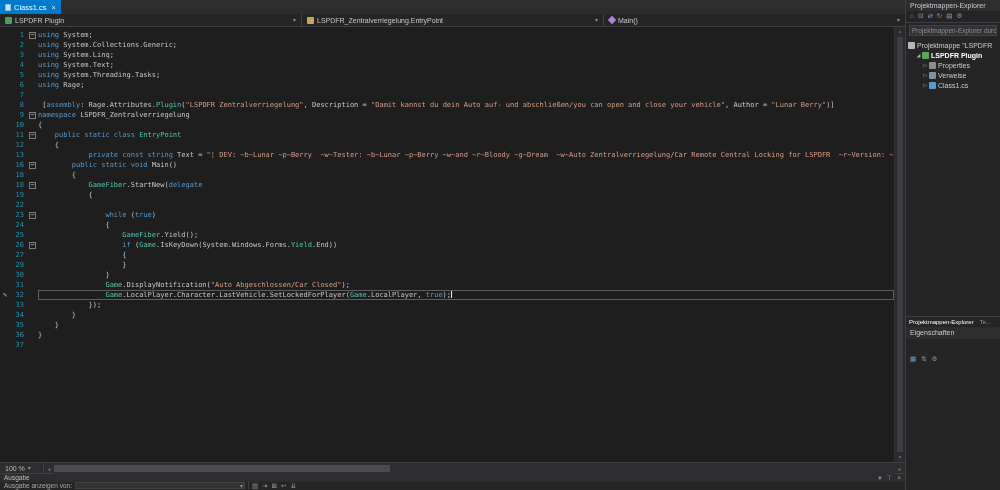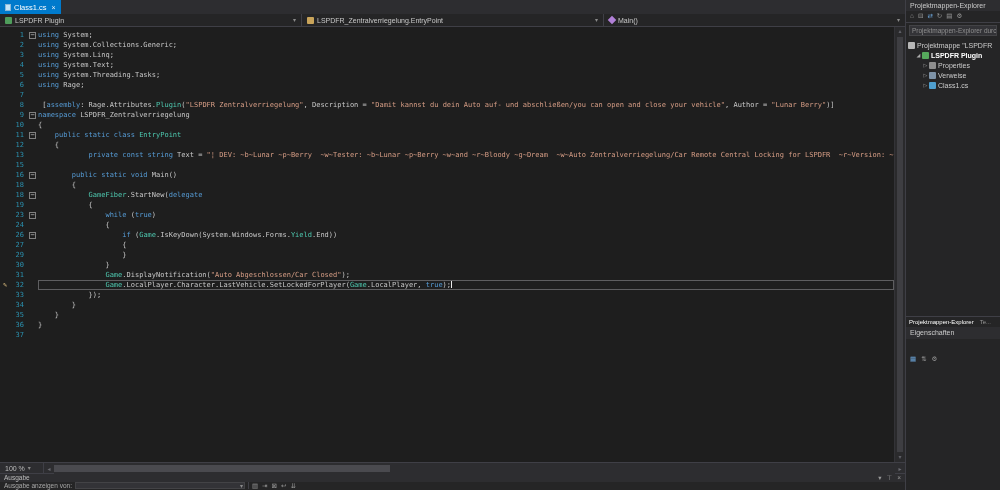--- a/index.html
+++ b/index.html
@@ -199,65 +199,71 @@
             <span class="ln-code"><span class="tk-pl">    {</span></span>
           </div>
           <div class="code-row">
             <span class="ln-margin"></span>
             <span class="ln-num">13</span>
             <span class="ln-fold"></span>
             <span class="ln-code"><span class="tk-pl">            </span><span class="tk-kw">private const string</span><span class="tk-pl"> Text = </span><span class="tk-st">"¦ DEV: ~b~Lunar ~p~Berry  ~w~Tester: ~b~Lunar ~p~Berry ~w~and ~r~Bloody ~g~Dream  ~w~Auto Zentralverriegelung/Car Remote Central Locking for LSPDFR  ~r~Version: ~p~1</span></span>
           </div>
           <div class="code-row">
             <span class="ln-margin"></span>
-            <span class="ln-num">15</span>
+            <span class="ln-num">16</span>
+            <span class="ln-fold">
+              <span class="fold-box">−</span>
+            </span>
+            <span class="ln-code"><span class="tk-pl">        </span><span class="tk-kw">public static void</span><span class="tk-pl"> Main()</span></span>
+          </div>
+          <div class="code-row">
+            <span class="ln-margin"></span>
+            <span class="ln-num">18</span>
+            <span class="ln-fold"></span>
+            <span class="ln-code"><span class="tk-pl">        {</span></span>
+          </div>
+          <div class="code-row">
+            <span class="ln-margin"></span>
+            <span class="ln-num">18</span>
+            <span class="ln-fold">
+              <span class="fold-box">−</span>
+            </span>
+            <span class="ln-code"><span class="tk-pl">            </span><span class="tk-ty">GameFiber</span><span class="tk-pl">.StartNew(</span><span class="tk-kw">delegate</span></span>
+          </div>
+          <div class="code-row">
+            <span class="ln-margin"></span>
+            <span class="ln-num">19</span>
+            <span class="ln-fold"></span>
+            <span class="ln-code"><span class="tk-pl">            {</span></span>
+          </div>
+          <div class="code-row">
+            <span class="ln-margin"></span>
+            <span class="ln-num">22</span>
             <span class="ln-fold"></span>
             <span class="ln-code"></span>
           </div>
           <div class="code-row">
             <span class="ln-margin"></span>
-            <span class="ln-num">16</span>
-            <span class="ln-fold">
-              <span class="fold-box">−</span>
-            </span>
-            <span class="ln-code"><span class="tk-pl">        </span><span class="tk-kw">public static void</span><span class="tk-pl"> Main()</span></span>
-          </div>
-          <div class="code-row">
-            <span class="ln-margin"></span>
-            <span class="ln-num">18</span>
-            <span class="ln-fold"></span>
-            <span class="ln-code"><span class="tk-pl">        {</span></span>
-          </div>
-          <div class="code-row">
-            <span class="ln-margin"></span>
-            <span class="ln-num">18</span>
-            <span class="ln-fold">
-              <span class="fold-box">−</span>
-            </span>
-            <span class="ln-code"><span class="tk-pl">            </span><span class="tk-ty">GameFiber</span><span class="tk-pl">.StartNew(</span><span class="tk-kw">delegate</span></span>
-          </div>
-          <div class="code-row">
-            <span class="ln-margin"></span>
-            <span class="ln-num">19</span>
-            <span class="ln-fold"></span>
-            <span class="ln-code"><span class="tk-pl">            {</span></span>
-          </div>
-          <div class="code-row">
-            <span class="ln-margin"></span>
             <span class="ln-num">23</span>
             <span class="ln-fold">
               <span class="fold-box">−</span>
             </span>
             <span class="ln-code"><span class="tk-pl">                </span><span class="tk-kw">while</span><span class="tk-pl"> (</span><span class="tk-kw">true</span><span class="tk-pl">)</span></span>
           </div>
           <div class="code-row">
             <span class="ln-margin"></span>
             <span class="ln-num">24</span>
             <span class="ln-fold"></span>
             <span class="ln-code"><span class="tk-pl">                {</span></span>
+          </div>
+          <div class="code-row">
+            <span class="ln-margin"></span>
+            <span class="ln-num">25</span>
+            <span class="ln-fold"></span>
+            <span class="ln-code"><span class="tk-pl">                    </span><span class="tk-ty">GameFiber</span><span class="tk-pl">.Yield();</span></span>
           </div>
           <div class="code-row">
             <span class="ln-margin"></span>
             <span class="ln-num">26</span>
             <span class="ln-fold">
               <span class="fold-box">−</span>
             </span>
             <span class="ln-code"><span class="tk-pl">                    </span><span class="tk-kw">if</span><span class="tk-pl"> (</span><span class="tk-ty">Game</span><span class="tk-pl">.IsKeyDown(System.Windows.Forms.</span><span class="tk-ty">Yield</span><span class="tk-pl">.End))</span></span>
           </div>
           <div class="code-row">

